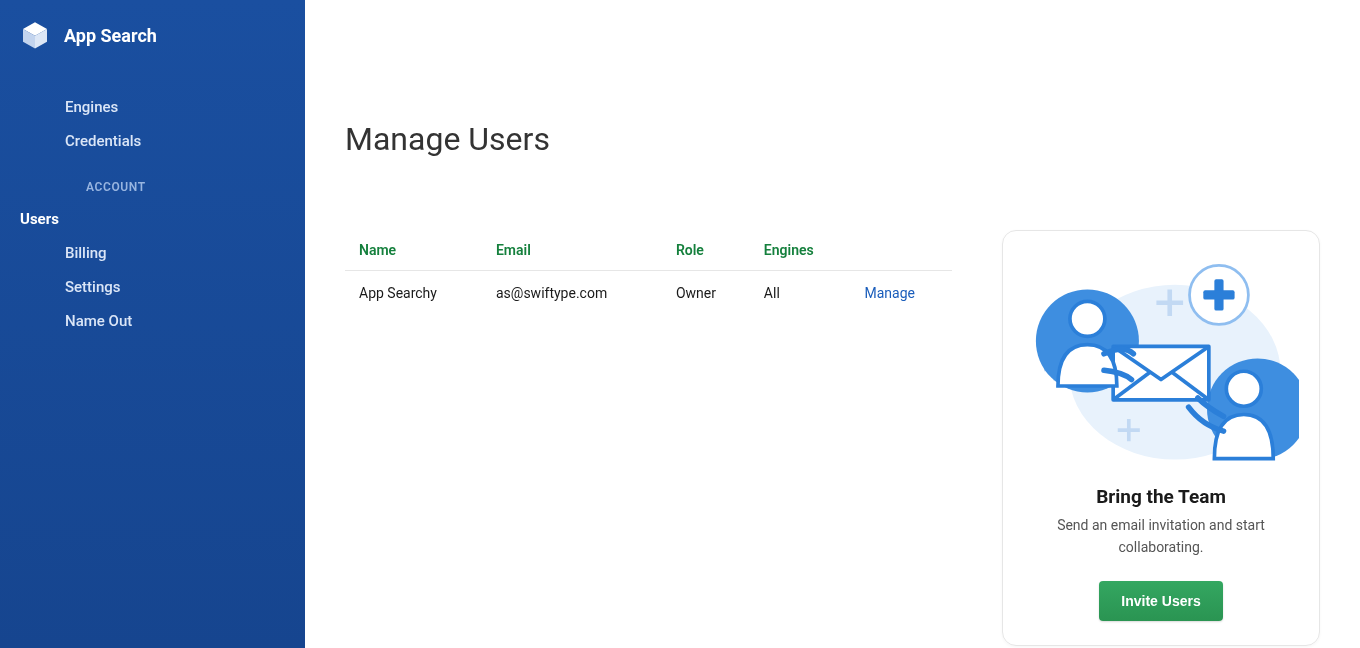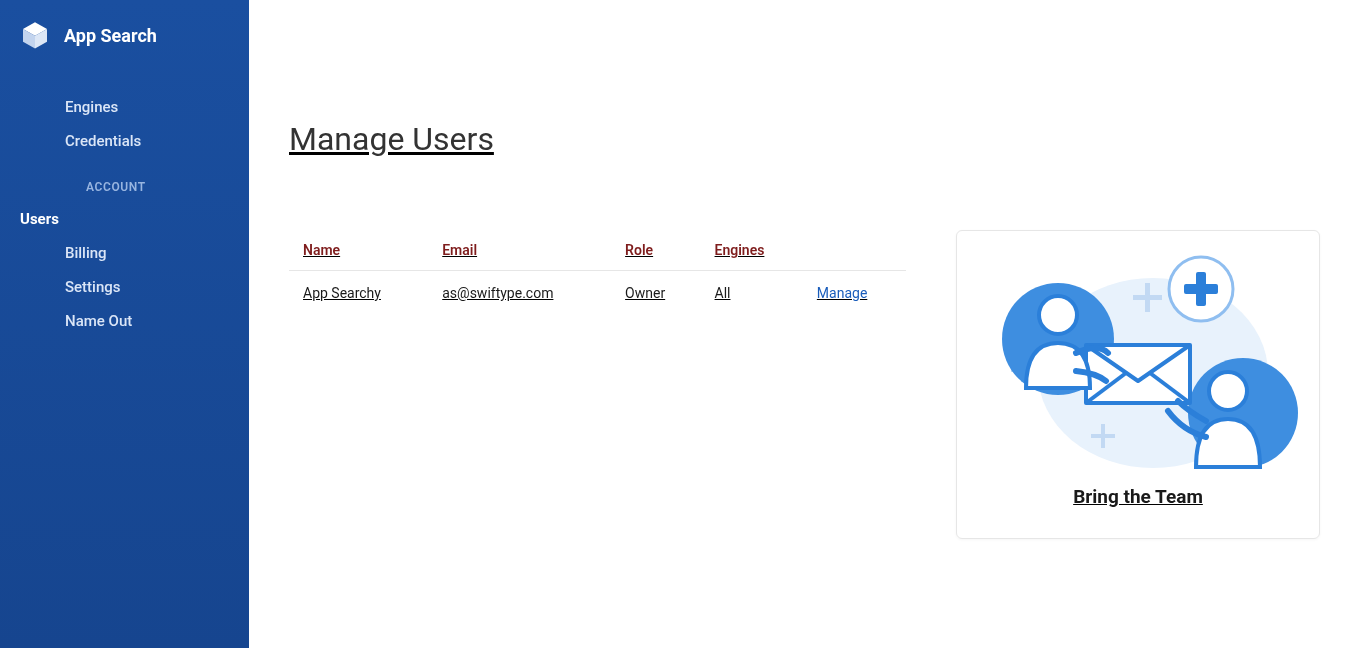--- a/index.html
+++ b/index.html
@@ -9,21 +9,21 @@
     }
     body {
       font-family: -apple-system, BlinkMacSystemFont, "Segoe UI", Roboto, Helvetica, Arial, sans-serif;
       display: flex;
       width: 1360px;
       height: 648px;
       overflow: hidden;
       background: #fff;
     }
     .sidebar {
-      width: 249px;
+      width: 305px;
       background: linear-gradient(180deg, #1a4fa0 0%, #16458f 100%);
       flex-shrink: 0;
       padding-top: 20px;
     }
     .logo-row {
       display: flex;
       align-items: center;
       padding: 0 20px 40px 20px;
     }
     .logo-icon {
@@ -54,21 +54,20 @@
       font-size: 12px;
       font-weight: 600;
       letter-spacing: 0.6px;
       padding: 22px 20px 8px 65px;
       margin-left: 21px;
     }
     .main {
       flex: 1;
       padding: 0 40px;
       overflow: auto;
-      text-decoration: underline;
     }
     .page-title {
       font-size: 32px;
       font-weight: 400;
       color: #333;
       margin-top: 120px;
       margin-bottom: 72px;
     }
     .content-row {
       display: flex;
@@ -79,42 +78,42 @@
       flex: 1;
     }
     table {
       width: 100%;
       border-collapse: collapse;
     }
     th {
       text-align: left;
       font-size: 14px;
       font-weight: 600;
-      color: #7f1d1d;
+      color: #15803d;
       padding: 12px 14px;
       border-bottom: 1px solid #e6e6e6;
     }
     td {
       font-size: 14px;
       color: #1a1a1a;
       padding: 14px;
       vertical-align: middle;
     }
     .manage-link {
       color: #1a5dbb;
       text-decoration: none;
       font-size: 14px;
       cursor: pointer;
     }
     .action-cell {
     }
     .invite-card {
-      width: 364px;
+      width: 318px;
       border: 1px solid #e6e6e6;
-      border-radius: 6px;
+      border-radius: 14px;
       padding: 22px 20px 24px 20px;
       text-align: center;
       box-shadow: 0 1px 3px rgba(0,0,0,0.04);
     }
     .invite-illustration {
       width: 100%;
       height: 220px;
       margin-bottom: 12px;
     }
     .invite-title {
@@ -238,15 +237,17 @@
           <g>
             <circle cx="240" cy="138" r="19" fill="#ffffff" stroke="#2b7fd9" stroke-width="4"></circle>
             <path d="M208 214 Q208 166 240 166 Q272 166 272 214 Z" fill="#ffffff" stroke="#2b7fd9" stroke-width="4"></path>
 
             <path d="M218 168 Q200 158 190 148" fill="none" stroke="#2b7fd9" stroke-width="6" stroke-linecap="round"></path>
             <path d="M218 184 Q195 178 180 158" fill="none" stroke="#2b7fd9" stroke-width="6" stroke-linecap="round"></path>
           </g>
         </svg>
       </div>
       <div class="invite-title">Bring the Team</div>
+      <div class="invite-text">Send an email invitation and start collaborating.</div>
+      <button class="invite-btn">Invite Users</button>
     </div>
   </div>
 </main>
 
 </body></html>

